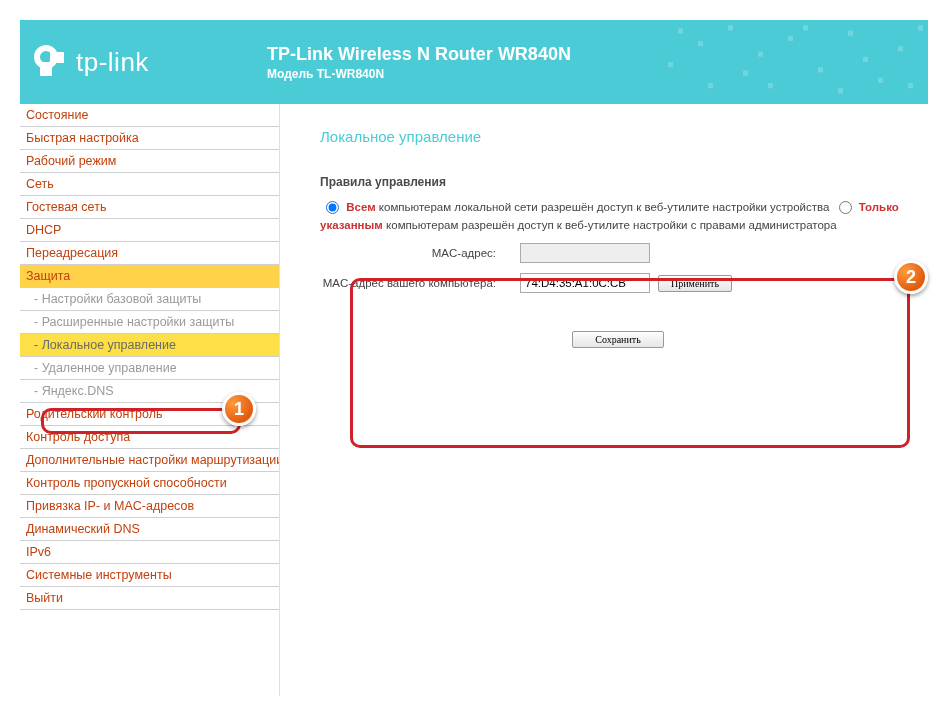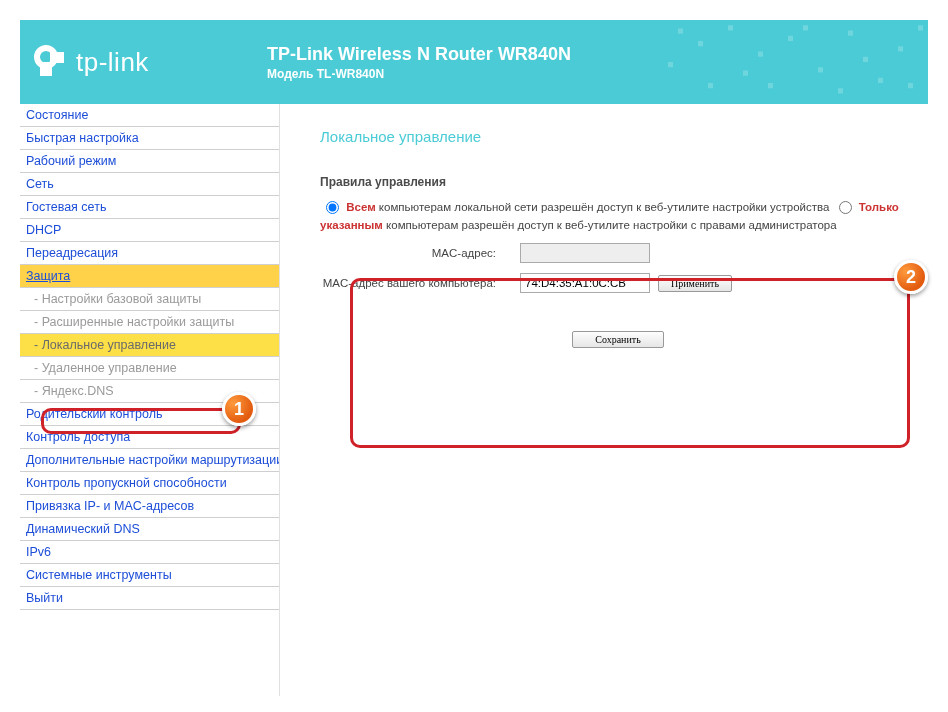--- a/index.html
+++ b/index.html
@@ -55,34 +55,33 @@
   .sidebar {
     width: 260px;
     flex-shrink: 0;
     background: #fff;
     border-right: 1px solid #e0e0e0;
     overflow: hidden;
     position: relative;
   }
   .menu-item {
     font-size: 12.5px;
-    color: #1d4ed8;
+    color: #c2410c;
     padding: 4px 6px 4px 6px;
     border-bottom: 1px solid #cfcfcf;
     cursor: pointer;
     white-space: nowrap;
     overflow: hidden;
   }
   .menu-item.sub {
     color: #9a9a9a;
     padding-left: 14px;
   }
   .menu-item.active-main {
     background: #ffd24a;
-    text-decoration: underline;
   }
   .menu-item.selected-sub {
     background: #fde047;
     color: #6a6a6a;
   }
   .content {
     flex: 1;
     padding: 24px 20px 20px 40px;
     position: relative;
   }

